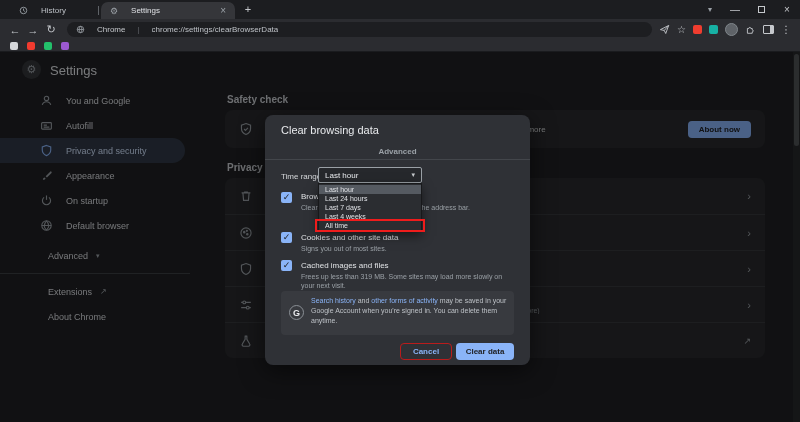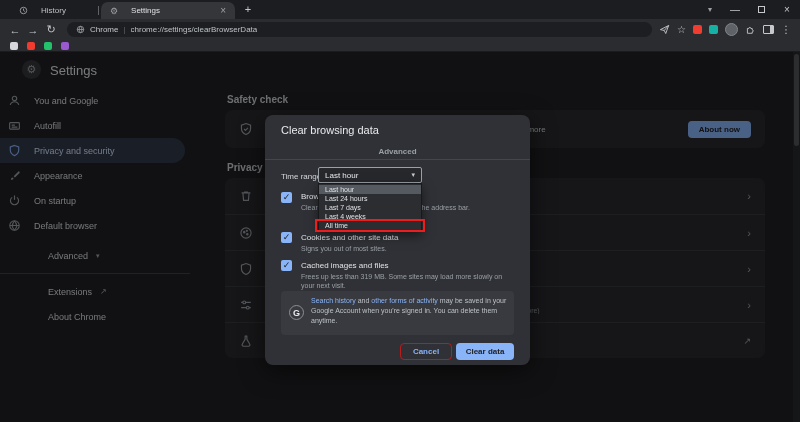--- a/index.html
+++ b/index.html
@@ -17,21 +17,21 @@
   .tab-divider { width:1px; height:9px; background:#5f6368; margin:0 2px 4px 0; }
   .newtab-btn { width:16px; height:16px; line-height:15px; text-align:center; color:#c5c8cc; font-size:11px; margin:0 0 1px 5px; }
   .tabstrip-right { margin-left:auto; display:flex; align-items:center; height:19px; }
   .caret-btn { width:24px; text-align:center; color:#9aa0a6; font-size:8px; }
   .win-btn { width:26px; height:19px; display:flex; align-items:center; justify-content:center; color:#c5c8cc; font-size:10px; }
   .max-glyph { width:7px; height:7px; border:1px solid #c5c8cc; }
 
   
   .toolbar { position:absolute; top:19px; left:0; right:0; height:21px; background:#2b2c30; display:flex; align-items:center; padding:0 6px; }
   .nav-btn { width:18px; text-align:center; color:#c5c8cc; font-size:11px; }
-  .omnibox { flex:1; min-width:0; height:15px; background:#1d1e21; border-radius:8px; margin:0 7px; display:flex; align-items:center; gap:5px; padding:0 9px; font-size:8px; }
+  .omnibox { flex:1; min-width:0; height:15px; background:#1d1e21; border-radius:8px; margin:0 7px; display:flex; align-items:center; gap:12px; padding:0 9px; font-size:8px; }
   .omnibox .o-app { color:#c5c8cc; }
   .omnibox .o-sep { color:#5f6368; }
   .omnibox .o-url { color:#bdc1c6; white-space:nowrap; overflow:hidden; }
   .toolbar-right { display:flex; align-items:center; gap:7px; padding-right:3px; }
   .t-glyph { color:#c5c8cc; font-size:10px; line-height:1; }
   .ext-badge { width:9px; height:9px; border-radius:2px; }
   .ext-red { background:#f03d2f; }
   .ext-teal { background:#17b1a4; }
   .avatar { width:13px; height:13px; border-radius:50%; background:#5f6368; border:1px solid #80868b; }
   .panel-ic { width:11px; height:9px; border:1px solid #c5c8cc; border-radius:1px; position:relative; }
@@ -46,21 +46,21 @@
   .page { position:absolute; top:52px; left:0; right:0; bottom:0; background:#202124; }
 
   .settings-logo { position:absolute; left:22px; top:8px; width:19px; height:19px; border-radius:50%; background:#35363a; color:#9aa0a6; font-size:11px; display:flex; align-items:center; justify-content:center; z-index:1; }
   .settings-title { position:absolute; left:50px; top:11px; font-size:13px; color:#dfe1e5; z-index:1; }
   .search-pill { position:absolute; left:230px; top:9px; width:258px; height:19px; border-radius:10px; background:#3a3b3f; display:flex; align-items:center; gap:7px; padding:0 10px; z-index:1; }
   .search-pill svg { flex:none; }
   .search-pill input { flex:1; background:transparent; border:none; outline:none; color:#bdc1c6; font-size:8px; font-family:inherit; min-width:0; }
   .search-pill input::placeholder { color:#9aa0a6; }
 
   .sidebar { position:absolute; left:0; top:36px; width:190px; z-index:1; }
-  .side-item { height:25px; display:flex; align-items:center; font-size:9px; color:#dadce0; padding-left:8px; margin-right:5px; border-radius:0 13px 13px 0; }
+  .side-item { height:25px; display:flex; align-items:center; font-size:9px; color:#dadce0; padding-left:40px; margin-right:5px; border-radius:0 13px 13px 0; }
   .side-item .s-ic { width:13px; height:13px; margin-right:13px; color:#9aa0a6; flex:none; }
   .side-item.selected { background:rgba(138,180,248,.16); color:#cfe0fb; }
   .side-item.selected .s-ic { color:#8ab4f8; }
   .side-item.plain { padding-left:48px; }
   .side-item.adv { margin-top:5px; }
   .side-caret { margin-left:8px; color:#9aa0a6; font-size:7px; }
   .side-ext { margin-left:8px; color:#9aa0a6; font-size:8px; }
   .side-divider { border-top:1px solid #3c4043; margin:5px 0; }
 
   .sec-heading { position:absolute; left:227px; font-size:10px; color:#c9ccd1; font-weight:bold; z-index:1; }

